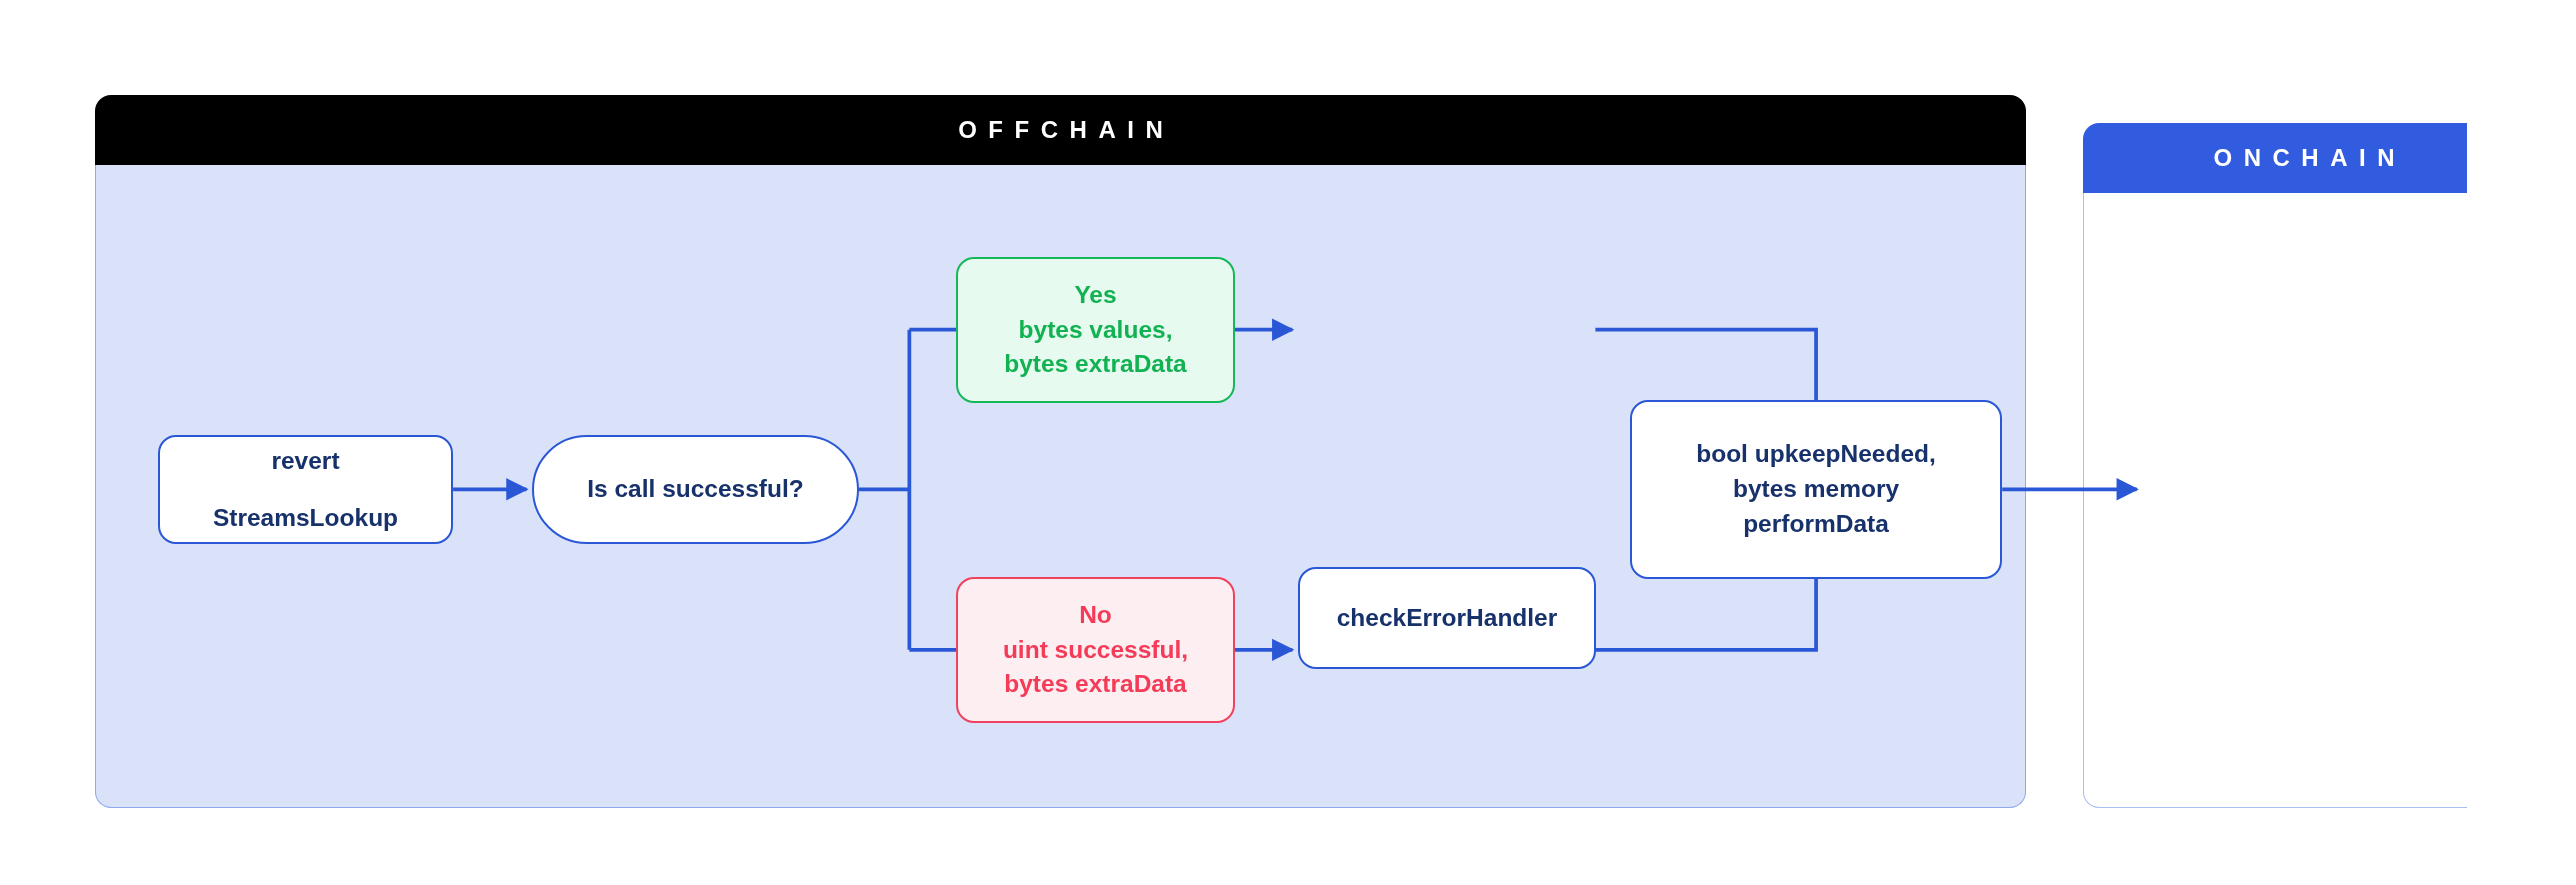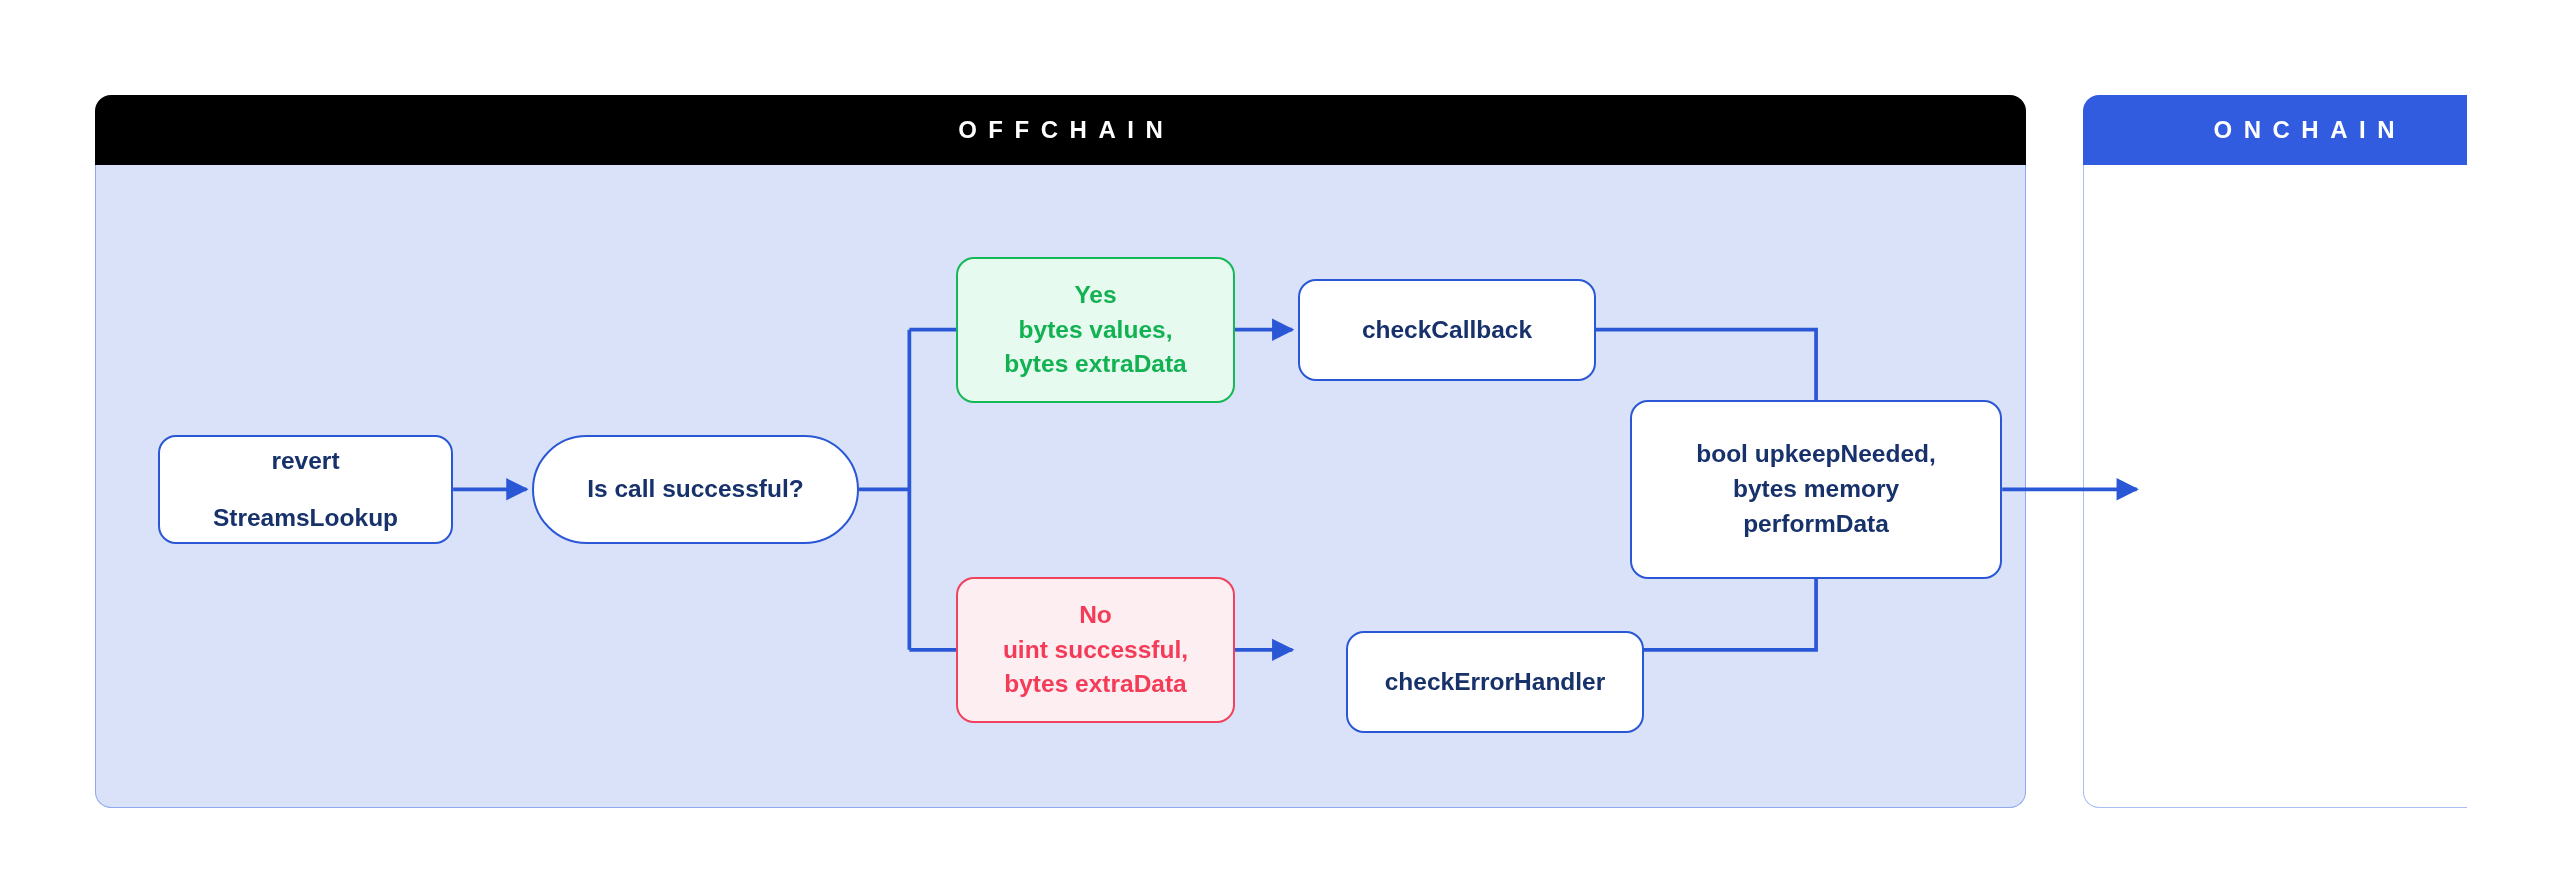--- a/index.html
+++ b/index.html
@@ -29,21 +29,21 @@
   .container .lane-header{
     height:70px;flex:0 0 70px;display:flex;align-items:center;justify-content:center;
     border-radius:16px 16px 0 0;color:var(--c-header_text);
     font-size:24px;font-weight:600;letter-spacing:0.48em;padding-left:0.48em;
   }
   .container .lane-body{flex:1;border-radius:0 0 16px 16px;border-top:none;}
   .offchain{left:95px;top:95px;width:1931px;height:713px;}
   .offchain .lane-header{background:var(--c-offchain_header_bg);}
   .offchain .lane-body{background:var(--c-offchain_body_bg);border:1.6px solid var(--c-offchain_border);border-top:none;}
   .onchain{left:2083px;top:95px;width:442px;height:713px;}
-  .onchain .lane-header{background:var(--c-onchain_header_bg);}
+  .onchain .lane-header{background:var(--c-onchain_header_bg);margin-top:28px;}
   .onchain .lane-body{background:#ffffff;border:1.6px solid var(--c-onchain_border);border-top:none;}
 
   
   svg.wires{position:absolute;left:0;top:0;width:2576px;height:886px;}
   .wire{stroke:var(--c-accent);stroke-width:7;fill:none;}
 
   
   .node{
     position:absolute;display:flex;flex-direction:column;align-items:center;justify-content:center;
     background:#ffffff;border:2.7px solid var(--c-accent);border-radius:18px;
@@ -52,21 +52,21 @@
   .node span{display:block;}
   .node.pill{border-radius:55px;justify-content:center;}
   .node.green{background:var(--c-green_bg);border-color:var(--c-green_border);color:var(--c-green_text);}
   .node.red{background:var(--c-red_bg);border-color:var(--c-red_border);color:var(--c-red_text);}
 
   #node-revert{left:158px;top:435px;width:295px;height:109px;gap:22px;}
   #node-decision{left:532px;top:435px;width:327px;height:109px;}
   #node-yes{left:956px;top:257px;width:279px;height:146px;}
   #node-no{left:956px;top:577px;width:279px;height:146px;}
   #node-check-callback{left:1298px;top:279px;width:298px;height:102px;}
-  #node-check-error-handler{left:1298px;top:631px;width:298px;height:102px;margin-left:48px;}
+  #node-check-error-handler{left:1298px;top:567px;width:298px;height:102px;}
   #node-result{left:1630px;top:400px;width:372px;height:179px;}
   #node-perform-upkeep{left:2142px;top:435px;width:287px;height:109px;}
 </style>
 </head>
 <body>
 
 <div class="stage">
 
   <section class="container offchain">
     <header class="lane-header">
@@ -119,23 +119,20 @@
     <span>bytes values,</span>
     <span>bytes extraData</span>
   </div>
 
   <div class="node red" id="node-no">
     <span>No</span>
     <span>uint successful,</span>
     <span>bytes extraData</span>
   </div>
 
-  <div class="node" id="node-check-callback">
-    <span>checkCallback</span>
-  </div>
 
   <div class="node" id="node-check-error-handler">
     <span>checkErrorHandler</span>
   </div>
 
   <div class="node" id="node-result">
     <span>bool upkeepNeeded,</span>
     <span>bytes memory</span>
     <span>performData</span>
   </div>

